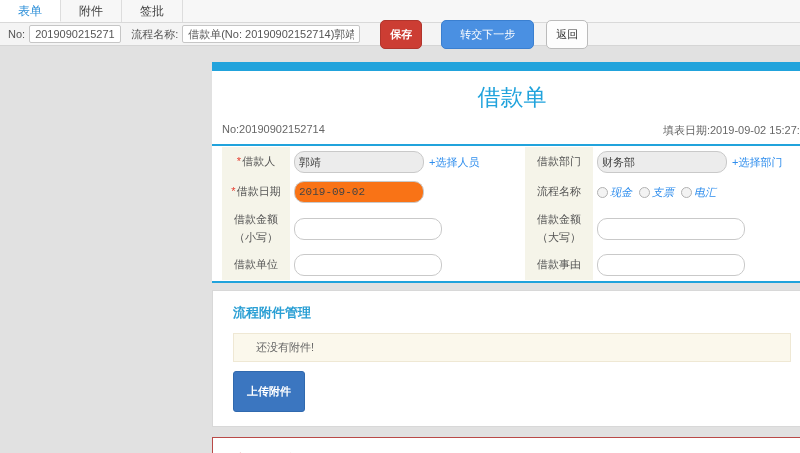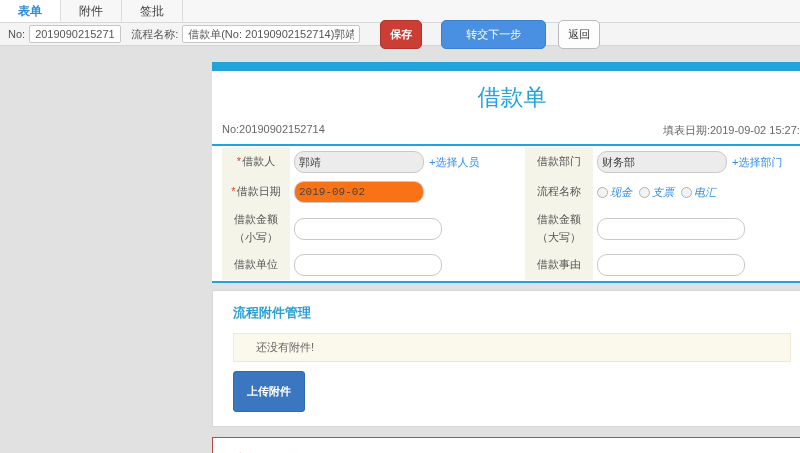--- a/index.html
+++ b/index.html
@@ -4,34 +4,34 @@
 <style>
   * { box-sizing: border-box; margin: 0; padding: 0; }
   html, body { width: 800px; height: 453px; overflow: hidden; background: #fff;
     font-family: "Liberation Sans", "DejaVu Sans", sans-serif; }
 
   
   .tabbar { height: 23px; background: #f7f7f7; border-bottom: 1px solid #d9d9d9;
     display: flex; align-items: stretch; }
   .tab { padding: 0 18px; line-height: 22px; font-size: 12px; color: #444;
     border-right: 1px solid #ddd; cursor: pointer; }
-  .tab.active { background: #fff; color: #2d8fd8; font-weight: bold; border-bottom: 1px solid #fff; }
+  .tab.active { background: #fff; color: #2d8fd8; font-weight: normal; border-bottom: 1px solid #fff; }
 
   
   .toolbar { height: 23px; background: #f4f4f4; border-bottom: 1px solid #d5d5d5;
     display: flex; align-items: center; padding: 0 8px; }
   .toolbar .lbl { font-size: 11px; color: #555; margin-right: 4px; white-space: nowrap; }
   .inp { height: 18px; border: 1px solid #c6c6c6; border-radius: 2px; background: #fff;
     font-size: 11px; color: #555; padding: 0 5px; font-family: inherit; }
   .no-inp { width: 92px; margin-right: 10px; }
   .name-inp { width: 178px; }
   .btn { height: 29px; font-size: 11px; border-radius: 5px; padding: 0 9px; cursor: pointer;
     font-family: inherit; }
   .btn.red { background: #cc3d33; border: 1px solid #b0352c; color: #fff; margin-left: 20px; font-weight: bold; }
-  .btn.blue { background: #4a90e2; border: 1px solid #3a7fd0; color: #fff; margin-left: 19px; padding: 0 24px; }
+  .btn.blue { background: #4a90e2; border: 1px solid #3a7fd0; color: #fff; margin-left: 19px; padding: 0 18px; }
   .btn.plain { background: #fdfdfd; border: 1px solid #bbb; color: #333; margin-left: 12px; }
 
   
   .page { height: 407px; background: #e1e1e1; padding: 16px 0 0 212px; overflow: hidden; }
   .stack { width: 600px; }
 
   
   .panel { background: #fff; }
   .bluebar { height: 9px; background: #21a3dc; }
   .form-title { text-align: center; color: #21a3dc; font-size: 23px; padding: 11px 0 8px; }

